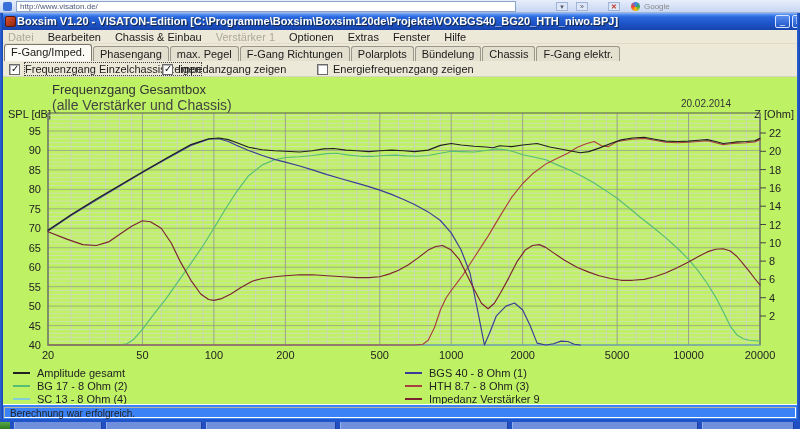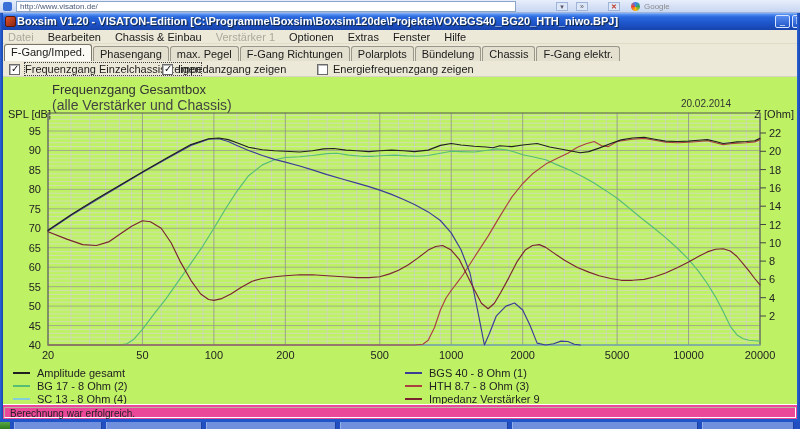--- a/index.html
+++ b/index.html
@@ -64,21 +64,21 @@
   .axis-hdr { position:absolute; font-size:11px; color:#222; }
   #chart-svg { position:absolute; left:-3px; top:0; width:800px; height:327px; }
 
   
   .legend-col { position:absolute; font-size:11px; color:#222; }
   .legend-row { display:flex; align-items:center; height:13px; }
   .legend-line { width:17px; height:2px; margin-right:7px; }
   .legend-label { white-space:nowrap;text-align:center; }
 
   
-  .statusbar { position:absolute; left:3px; top:404px; width:794px; height:15px; background:#ec4899;
+  .statusbar { position:absolute; left:3px; top:404px; width:794px; height:15px; background:#3b82f6;
     border-top:1px solid #fff; }
   .status-field { position:absolute; left:1px; top:2px; right:1px; bottom:1px; border:1px solid #b8b4a4;
     border-right-color:#fff; border-bottom-color:#fff; font-size:10px; color:#222; padding:0 5px; line-height:11px; }
 
   
   .edge { position:absolute; top:13px; bottom:8px; width:3px; background:linear-gradient(90deg,#2a63d8,#1846ac); }
   .edge.left { left:0; } .edge.right { right:0; }
   .win-bottom { position:absolute; left:0; top:419px; width:800px; height:3px; background:#1f55c9; }
   .taskbar { position:absolute; left:0; top:422px; width:800px; height:7px; background:#214fc2; }
   .task-start { position:absolute; left:0; top:0; width:10px; height:7px; background:linear-gradient(180deg,#58a844,#2f7a22); }

